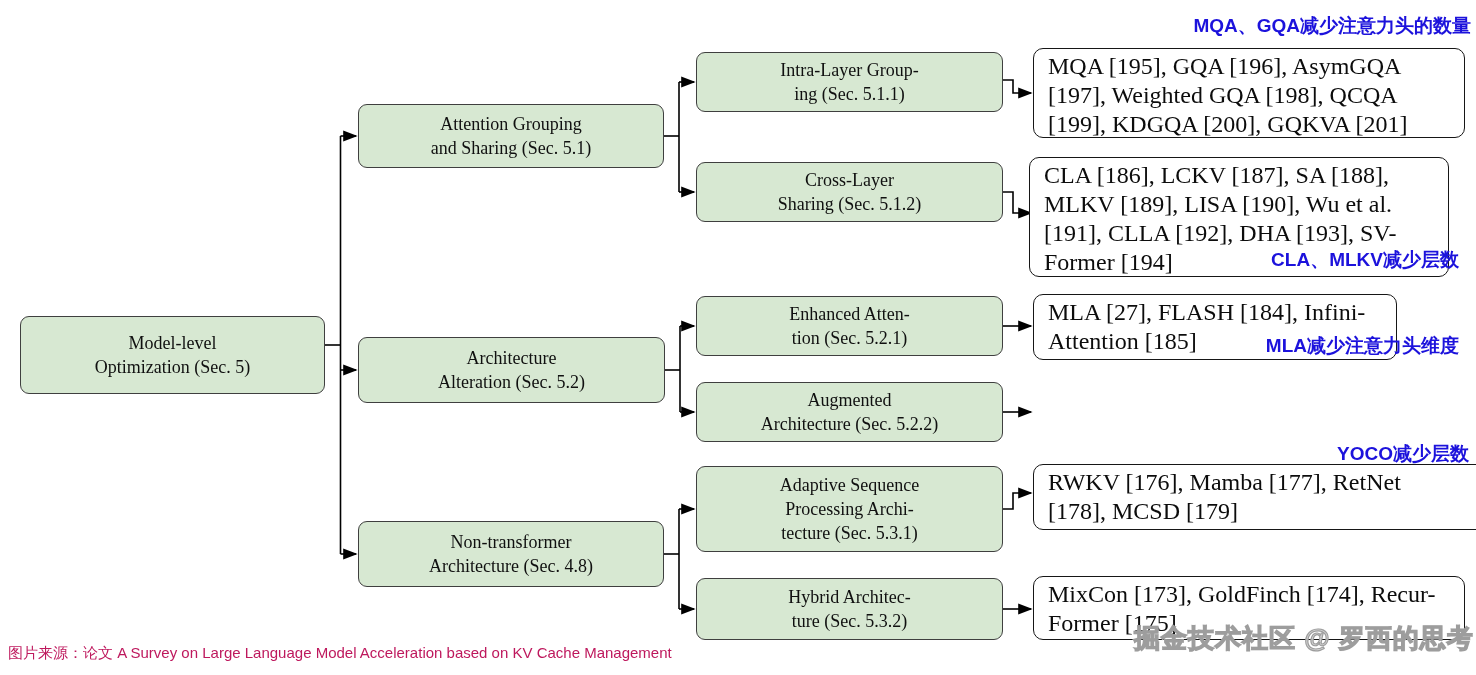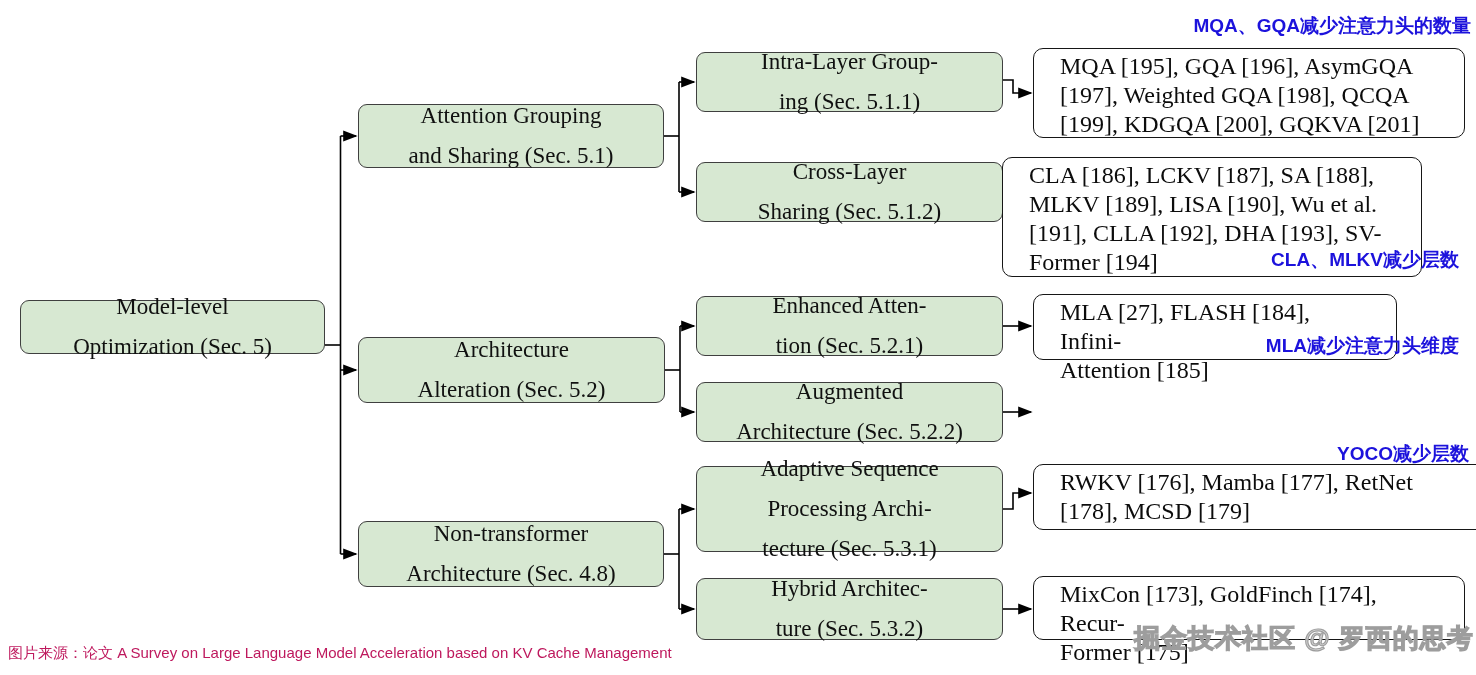--- a/index.html
+++ b/index.html
@@ -15,29 +15,29 @@
     position:absolute;
     box-sizing:border-box;
     background:var(--node-fill,#d7e8d2);
     border:1.6px solid var(--node-border,#3f3f3f);
     border-radius:9px;
     display:flex;align-items:center;justify-content:center;
     text-align:center;
   }
   .node .node-label{
     white-space:pre-line;
-    font-size:23px;line-height:40px;color:#101010;
+    font-size:18px;line-height:24px;color:#101010;
   }
   .leaf{
     position:absolute;
     box-sizing:border-box;
     background:#ffffff;
     border:1.8px solid var(--leaf-border,#161616);
     border-radius:10px;
-    padding:3px 26px;
+    padding:3px 14px;
   }
   .leaf .leaf-text{
     white-space:pre-line;
     font-size:24px;line-height:29px;color:#0c0c0c;
     text-align:left;display:block;
   }
   .blue-note{
     position:absolute;
     font-family:"Liberation Sans", sans-serif;
     font-weight:bold;
@@ -100,21 +100,21 @@
 
       <path d="M 1003 80 H 1013 V 93 H 1031" marker-end="url(#arw)"></path>
       <path d="M 1003 192 H 1013 V 213 H 1031" marker-end="url(#arw)"></path>
       <path d="M 1003 326 H 1031" marker-end="url(#arw)"></path>
       <path d="M 1003 412 H 1031" marker-end="url(#arw)"></path>
       <path d="M 1003 509 H 1013 V 493 H 1031" marker-end="url(#arw)"></path>
       <path d="M 1003 609 H 1031" marker-end="url(#arw)"></path>
     </g>
   </svg>
 
-  <div class="node" style="left:20px;top:300px;width:305px;height:54px">
+  <div class="node" style="left:20px;top:316px;width:305px;height:78px">
     <span class="node-label">Model-level
 Optimization (Sec. 5)</span>
   </div>
 
   <div class="node" style="left:358px;top:104px;width:306px;height:64px">
     <span class="node-label">Attention Grouping
 and Sharing (Sec. 5.1)</span>
   </div>
   <div class="node" style="left:358px;top:337px;width:307px;height:66px">
     <span class="node-label">Architecture
@@ -149,21 +149,21 @@
   <div class="node" style="left:696px;top:578px;width:307px;height:62px">
     <span class="node-label">Hybrid Architec-
 ture (Sec. 5.3.2)</span>
   </div>
 
   <div class="leaf" style="left:1033px;top:48px;width:432px;height:90px">
     <span class="leaf-text">MQA [195], GQA [196], AsymGQA
 [197], Weighted GQA [198], QCQA
 [199], KDGQA [200], GQKVA [201]</span>
   </div>
-  <div class="leaf" style="left:1002px;top:157px;width:420px;height:120px">
+  <div class="leaf" style="left:1029px;top:157px;width:420px;height:120px">
     <span class="leaf-text">CLA [186], LCKV [187], SA [188],
 MLKV [189], LISA [190], Wu et al.
 [191], CLLA [192], DHA [193], SV-
 Former [194]</span>
   </div>
   <div class="leaf" style="left:1033px;top:294px;width:364px;height:66px">
     <span class="leaf-text">MLA [27], FLASH [184], Infini-
 Attention [185]</span>
   </div>
   <div class="leaf" style="left:1033px;top:464px;width:500px;height:66px">

